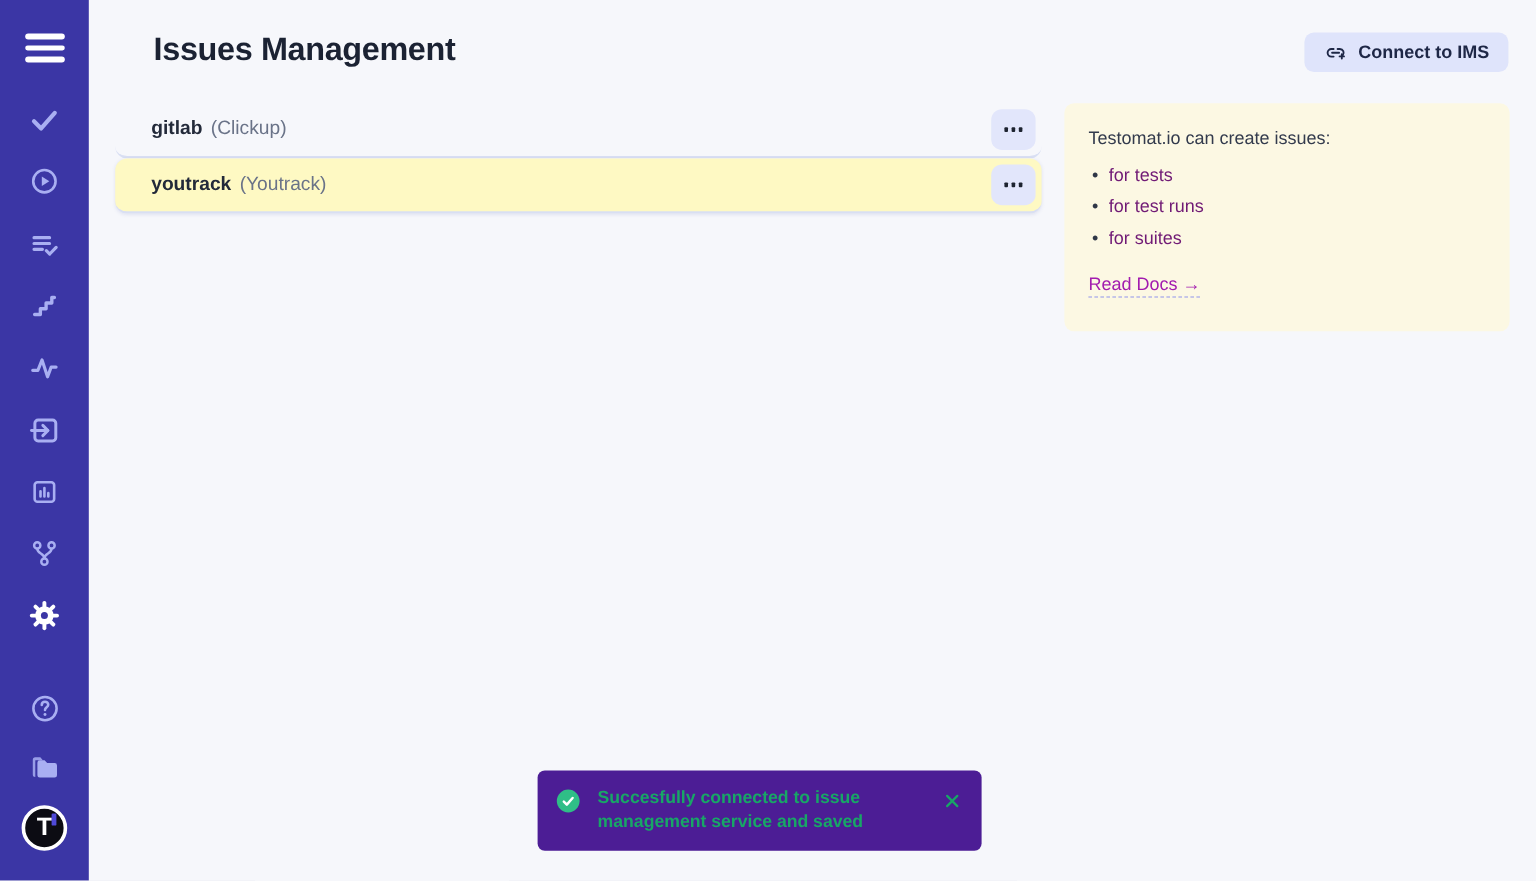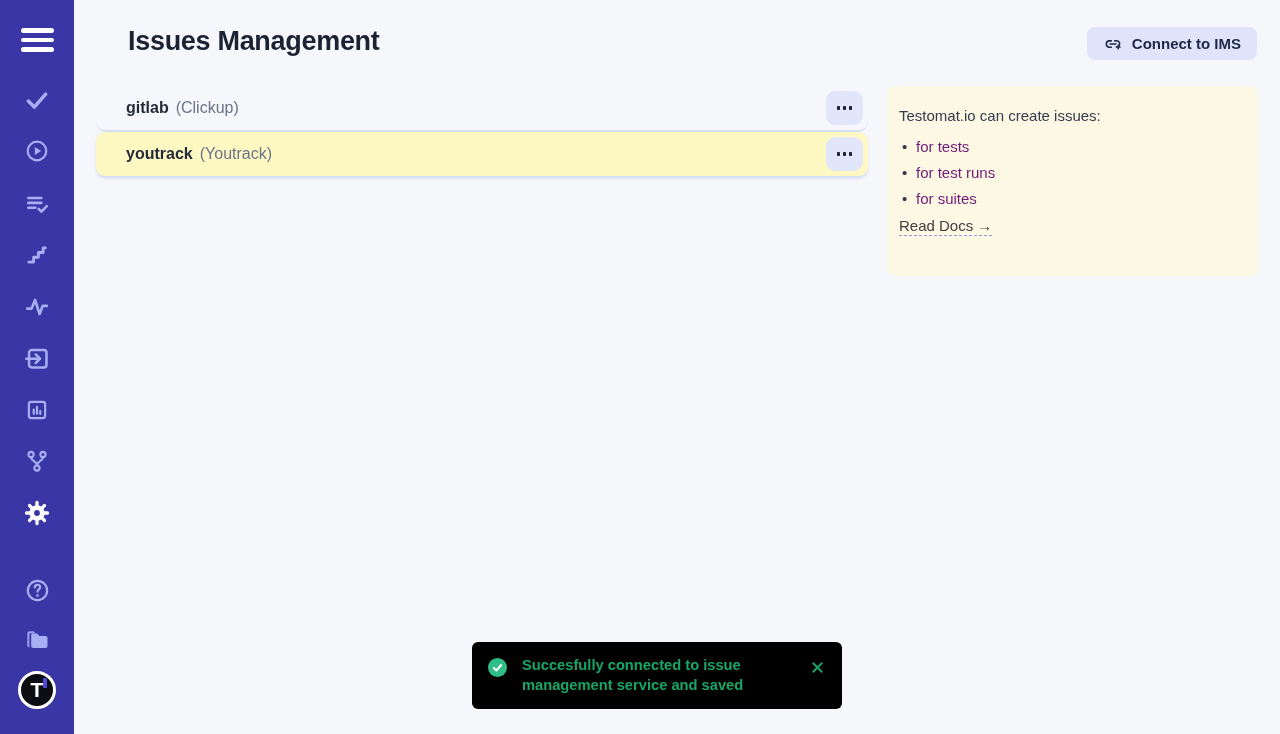--- a/index.html
+++ b/index.html
@@ -25,29 +25,29 @@
   .ims-list { position:absolute; left:96px; top:86px; width:772px; }
   .ims-row { position:relative; height:46px; display:flex; align-items:center; padding:0 5px 0 30px; border-radius:10px; border-bottom:2px solid #d9dff3; background:transparent; cursor:pointer; }
   .ims-row.highlight { background:#fef9c3; box-shadow:0 1px 3px rgba(110,120,190,0.15); }
   .ims-name { font-size:16px; font-weight:700; color:#232a3a; }
   .ims-type { font-size:16px; color:#6a7388; margin-left:7px; }
   .red-arrow { margin-left:10px; display:flex; align-items:center; }
   .menu-btn { margin-left:auto; width:37px; height:34px; border:none; border-radius:9px; background:#e2e6fb; display:flex; align-items:center; justify-content:center; gap:2.5px; cursor:pointer; }
   .menu-btn i { display:block; width:3.2px; height:3.2px; background:#1d2330; border-radius:0.8px; }
 
   
-  .info-panel { position:absolute; left:887px; top:86px; width:371px; height:190px; background:#fcf8e3; border-radius:8px; padding:21px 12px; }
+  .info-panel { position:absolute; left:887px; top:86px; width:371px; height:190px; background:#fcf8e3; border-radius:8px; padding:21px 20px; }
   .info-title { font-size:15px; color:#333b4d; }
   .info-bullets { margin-top:15px; }
   .info-bullets .bl { position:relative; padding-left:17px; font-size:15px; color:#701a75; margin-bottom:11px; line-height:15px; }
   .info-bullets .bl::before { content:"\2022"; position:absolute; left:3px; top:0; color:#2f3747; }
-  .read-docs { display:inline-block; font-size:15px; color:#404040; text-decoration:none; border-bottom:1.5px dashed #8f93ec; padding-bottom:1px; cursor:pointer; }
-
-  
-  .toast { position:absolute; left:472px; top:642px; width:370px; height:67px; background:#000000; border-radius:6px; display:flex; align-items:flex-start; padding:13px 16px; }
+  .read-docs { display:inline-block; margin-top:12px; font-size:15px; color:#a21caf; text-decoration:none; border-bottom:1.5px dashed #8f93ec; padding-bottom:1px; cursor:pointer; }
+
+  
+  .toast { position:absolute; left:448px; top:642px; width:370px; height:67px; background:#4c1d95; border-radius:6px; display:flex; align-items:flex-start; padding:13px 16px; }
   .toast-check { flex:0 0 auto; width:19px; height:19px; border-radius:50%; background:#2fbe87; display:flex; align-items:center; justify-content:center; margin-top:3px; }
   .toast-msg { width:282px; margin-left:15px; font-size:14.7px; font-weight:700; color:#18a666; line-height:20px; }
   .toast-close { margin-left:auto; background:none; border:none; padding:0; margin-top:4px; cursor:pointer; color:#18a666; display:flex; }
 </style>
 </head>
 <body>
 
 <div id="app">
 
   <nav class="sidebar">

